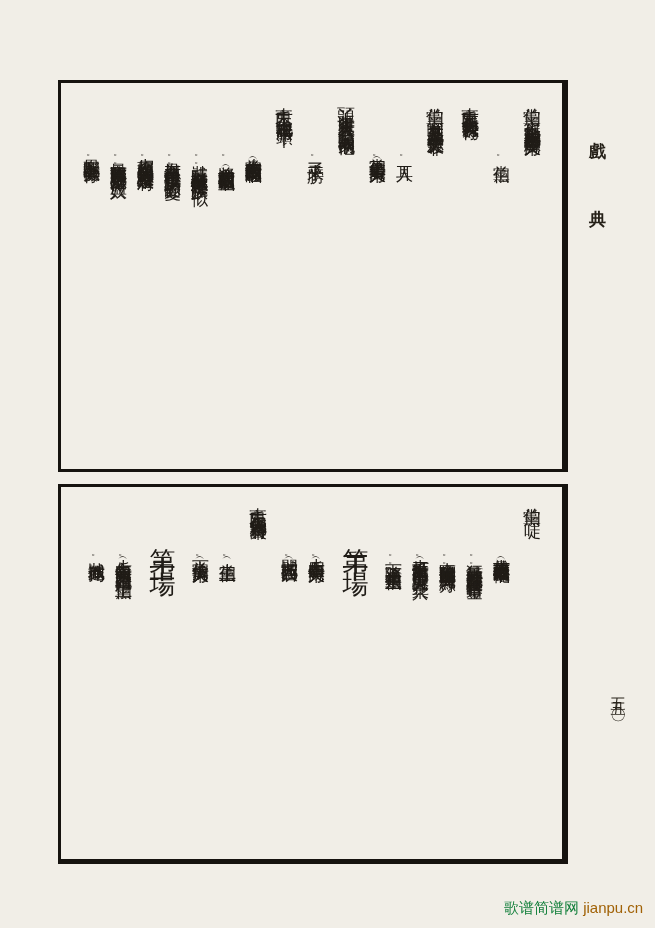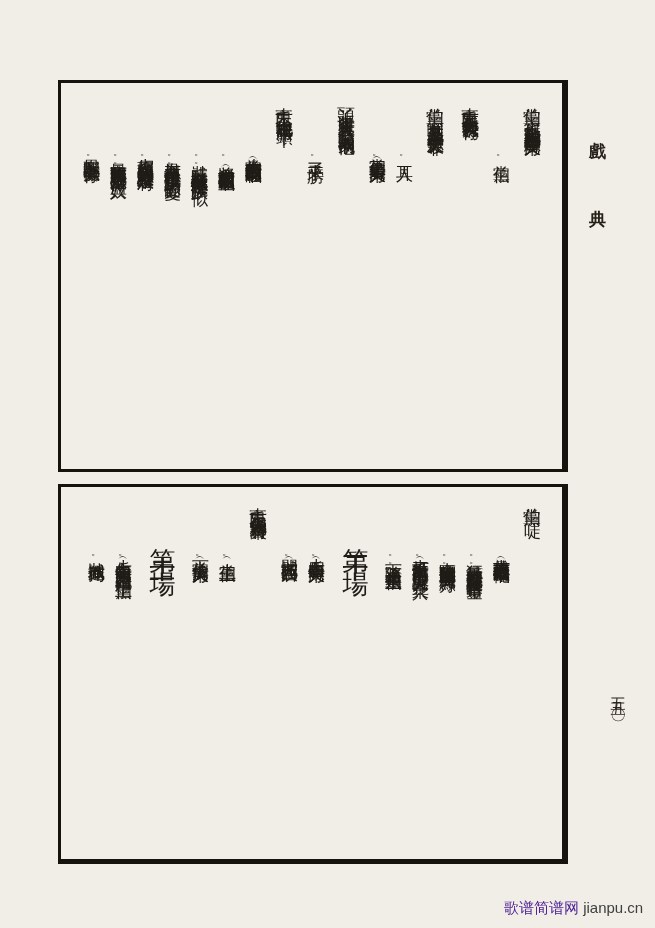--- a/index.html
+++ b/index.html
@@ -55,22 +55,22 @@
     position:absolute; right:28px; top:686px;
     writing-mode:vertical-rl; text-orientation:upright;
     font-size:15px; letter-spacing:5px;
     color:#2a251d;
   }
   .watermark {
     position:absolute; left:504px; top:899px;
     font-family:"Liberation Sans","DejaVu Sans",sans-serif;
     font-size:15px; white-space:nowrap;
   }
-  .wm-name { color:#4c1d95; }
-  .wm-url  { color:#404040; }
+  .wm-name { color:#15803d; }
+  .wm-url  { color:#a16207; }
 </style>
 </head>
 <body>
 
 <div class="book-title">戲典</div>
 <div class="page-num">五五〇</div>
 
 <div class="box box-top">
   <div class="vcol sp"><span class="spk">伯黨</span><span class="vtx">然也<span class="p">。</span><span class="p">（</span>二人交戰數合<span class="p">。</span>東方氏忽停手仔細望着</span></div>
   <div class="vcol ind"><span class="vtx">伯黨<span class="p">。</span><span class="p">）</span></span></div>

